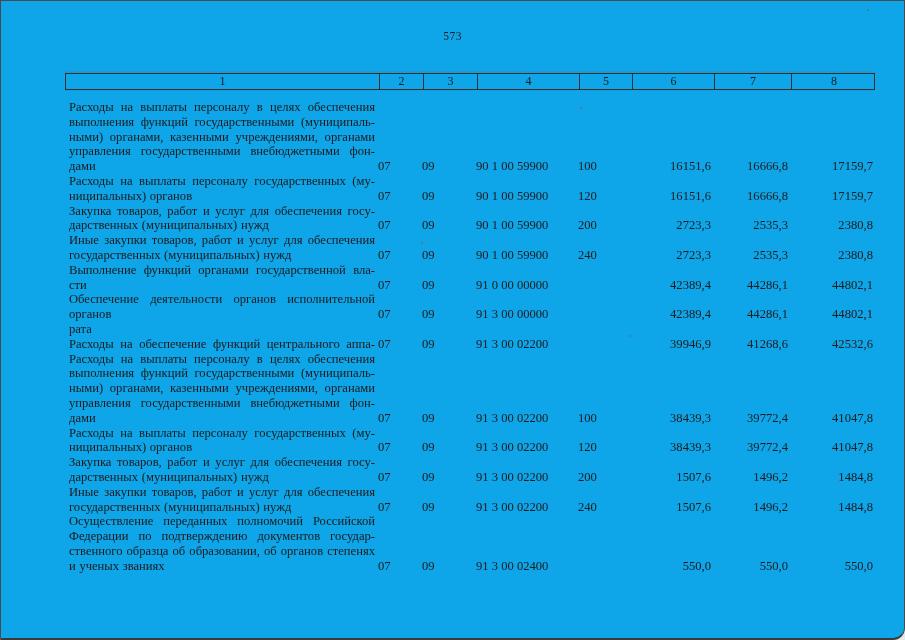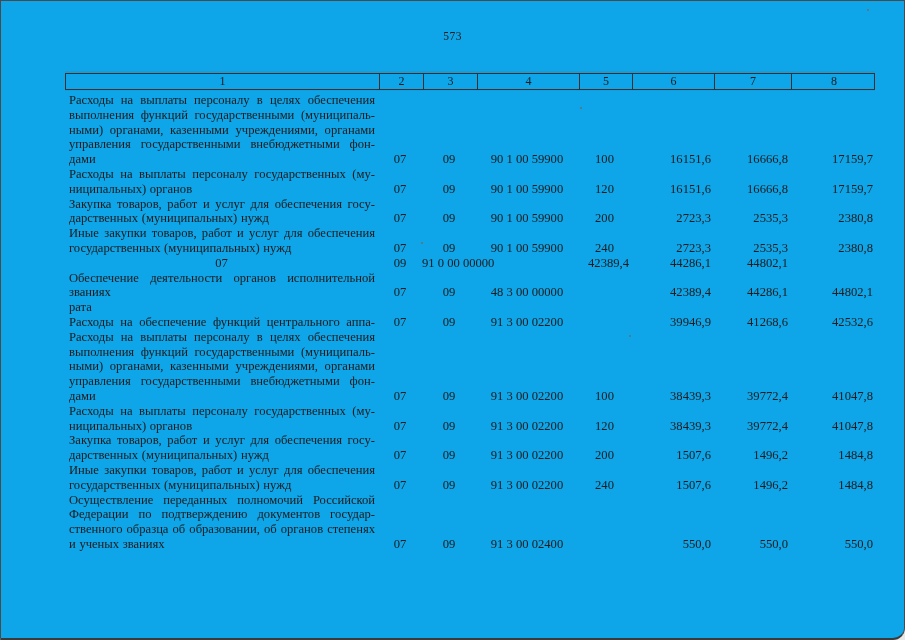--- a/index.html
+++ b/index.html
@@ -40,36 +40,36 @@
   }
   .th {
     text-align: center;
     font-size: 12px;
     line-height: 15px;
     height: 15px;
     border-left: 1.2px solid #2f2f2f;
     box-sizing: border-box;
   }
   .th:first-child { border-left: none; }
-  .tbody { padding-top: 3px; }
+  .tbody { padding-top: 10px; }
   .trow {
     display: grid;
     grid-template-columns: 313px 44px 54px 102px 53px 82px 77px 85px;
     align-items: end;
   }
   .c { font-size: 12.6px; line-height: 14.8px; }
   .c-name { padding: 0 3px 0 4px; }
   .line {
     text-align: justify;
     text-align-last: justify;
     line-height: 14.8px;
     word-spacing: 0.5px;
   }
   .line.last { text-align: left; text-align-last: left; }
-  .c-ctr { text-align: center; white-space: nowrap; }
+  .c-ctr { text-align: left; white-space: nowrap; }
   .c-amt { text-align: right; padding-right: 2px; white-space: nowrap; }
   .speck {
     position: absolute;
     background: #6d6d6d;
     width: 2px; height: 2px;
     border-radius: 1px;
   }
 </style>
 </head>
 <body>
@@ -139,36 +139,40 @@
           </div>
     <div class="c c-ctr">07</div>
     <div class="c c-ctr">09</div>
     <div class="c c-ctr">90 1 00 59900</div>
     <div class="c c-ctr">240</div>
     <div class="c c-amt">2723,3</div>
     <div class="c c-amt">2535,3</div>
     <div class="c c-amt">2380,8</div>
   </div>
         <div class="trow">
+    <div class="c c-name">
+            <div class="line">Выполнение функций органами государственной вла-</div>
+            <div class="line last">сти</div>
+          </div>
     <div class="c c-ctr">07</div>
     <div class="c c-ctr">09</div>
     <div class="c c-ctr">91 0 00 00000</div>
     <div class="c c-ctr"></div>
     <div class="c c-amt">42389,4</div>
     <div class="c c-amt">44286,1</div>
     <div class="c c-amt">44802,1</div>
   </div>
         <div class="trow">
     <div class="c c-name">
             <div class="line">Обеспечение деятельности органов исполнительной</div>
-            <div class="line last">званиях</div>
-          </div>
-    <div class="c c-ctr">07</div>
-    <div class="c c-ctr">09</div>
-    <div class="c c-ctr">48 3 00 00000</div>
+            <div class="line last">органов</div>
+          </div>
+    <div class="c c-ctr">07</div>
+    <div class="c c-ctr">09</div>
+    <div class="c c-ctr">91 3 00 00000</div>
     <div class="c c-ctr"></div>
     <div class="c c-amt">42389,4</div>
     <div class="c c-amt">44286,1</div>
     <div class="c c-amt">44802,1</div>
   </div>
         <div class="trow">
     <div class="c c-name">
             <div class="line last">рата</div>
             <div class="line">Расходы на обеспечение функций центрального аппа-</div>
           </div>

